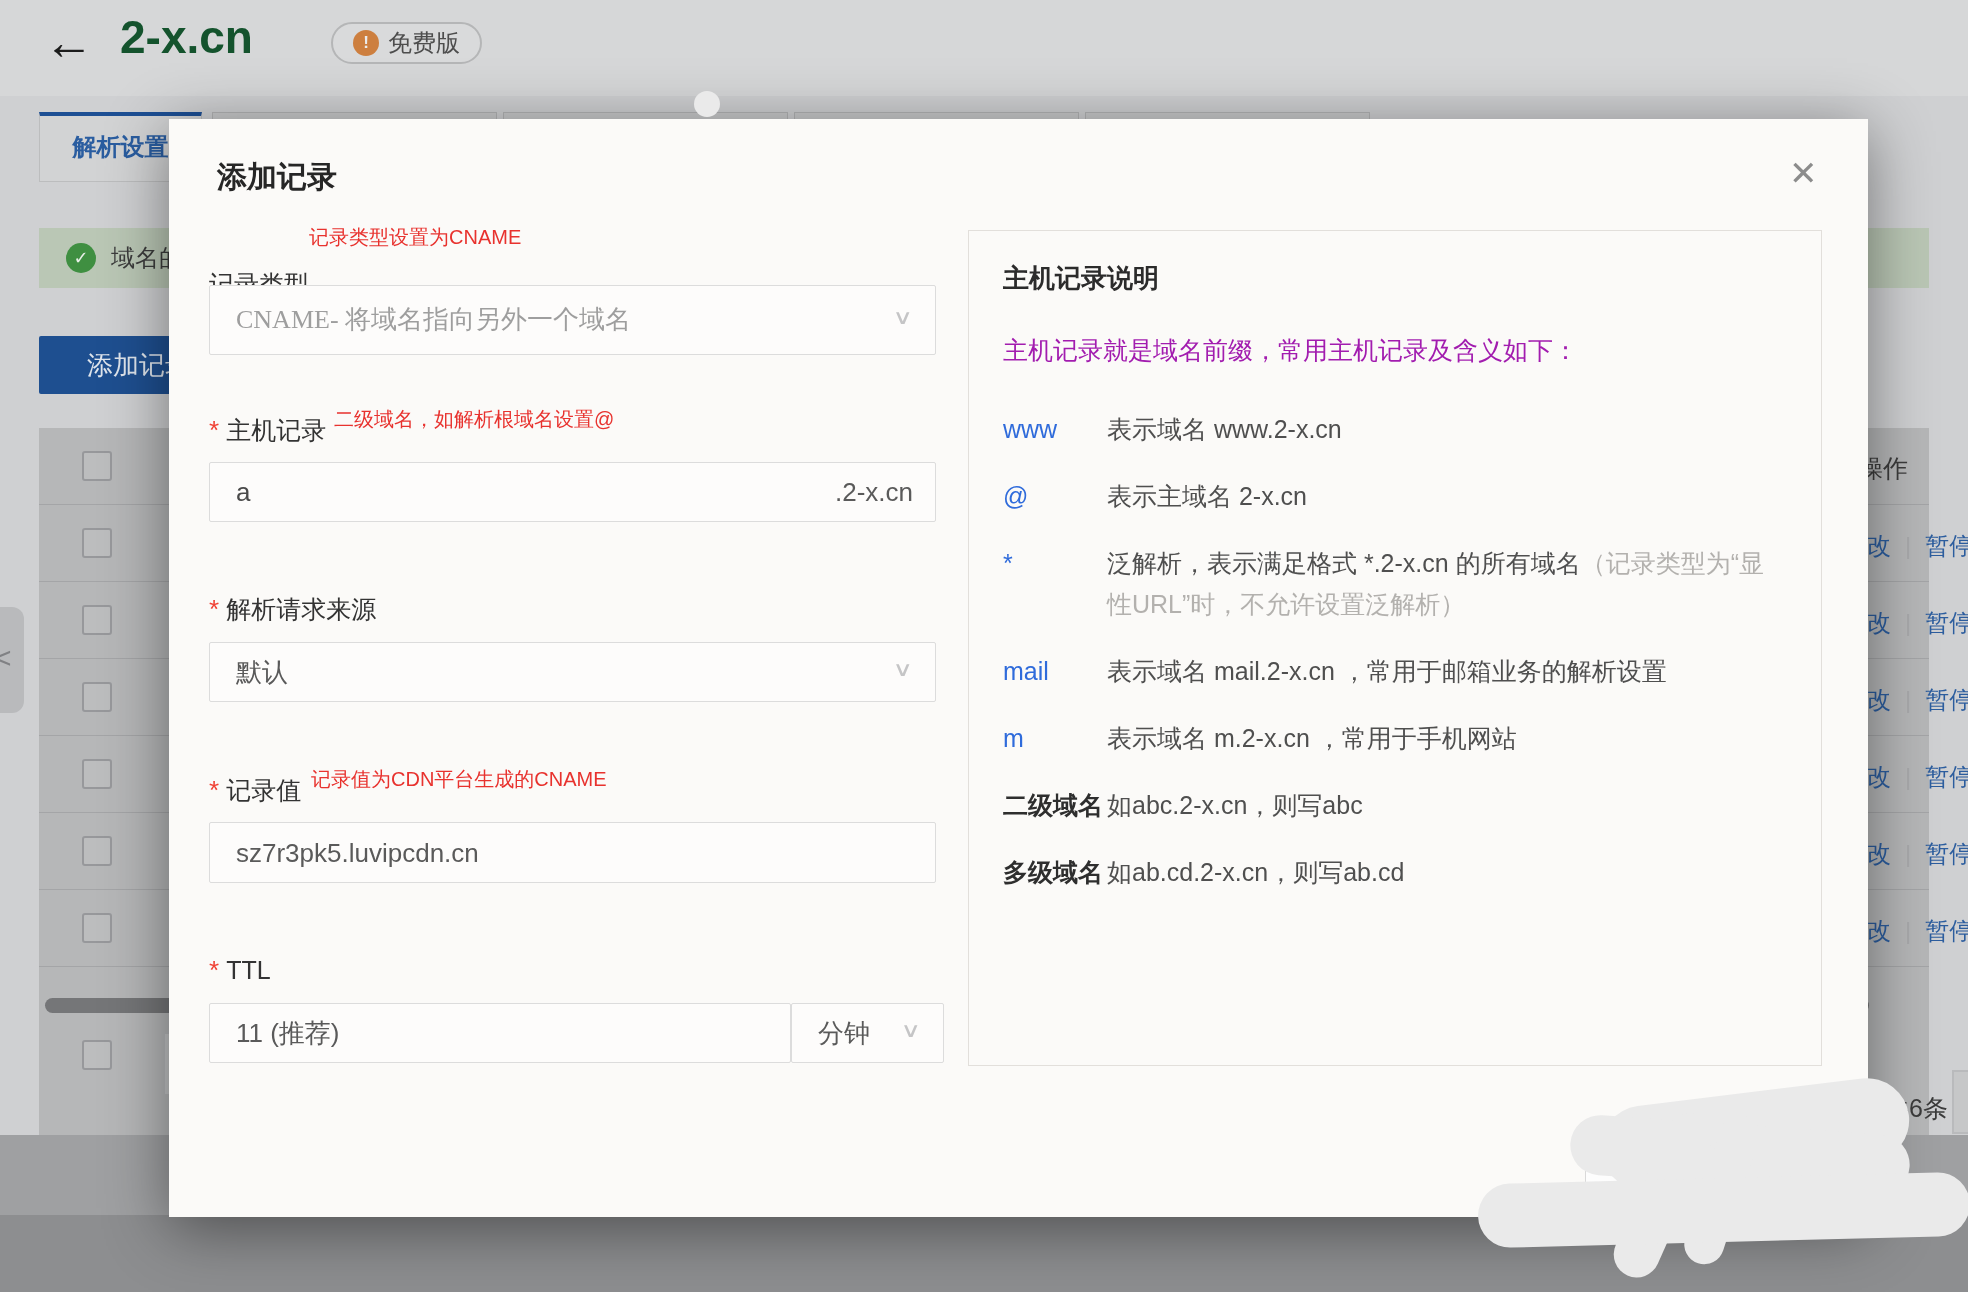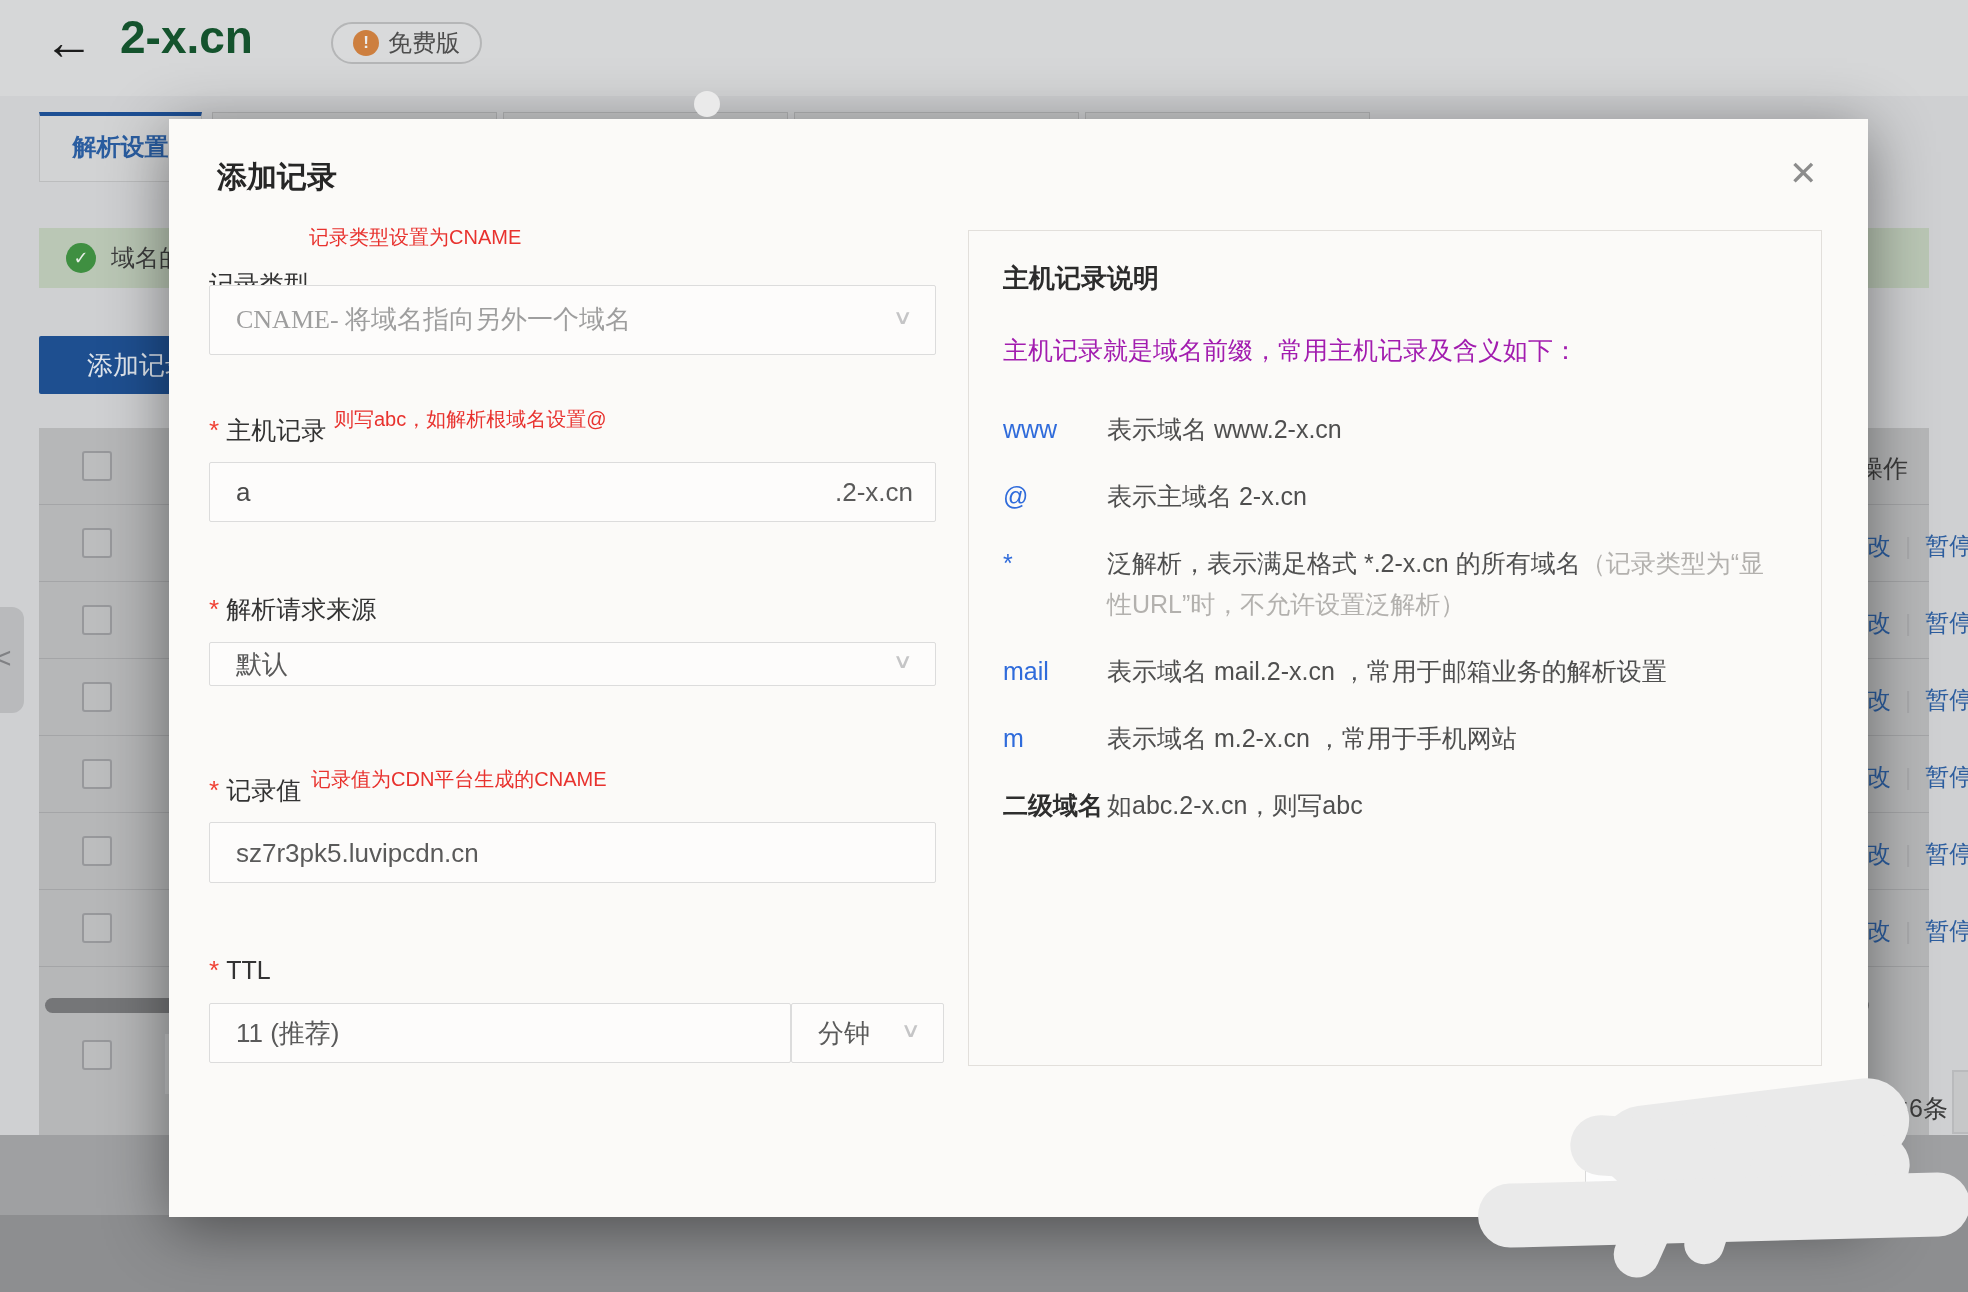--- a/index.html
+++ b/index.html
@@ -160,28 +160,28 @@
     <div class="m-close">✕</div>
 
     <div class="f-label" style="top:113px;margin-top:36px;"><span>记录类型</span></div>
     <div class="annot" style="left:140px; top:105px;">记录类型设置为CNAME</div>
     <div class="inp sel" style="top:166px; height:70px;font-family:Liberation Serif, serif;">
       <span class="ph">CNAME- 将域名指向另外一个域名</span>
       <span class="chev">∨</span>
     </div>
 
     <div class="f-label" style="top:295px;"><span class="req">*</span><span>主机记录</span></div>
-    <div class="annot" style="left:165px; top:287px;">则写abc，如解析根域名设置@</div>
+    <div class="annot" style="left:165px; top:287px;">二级域名，如解析根域名设置@</div>
     <div class="inp" style="top:343px; height:60px;">
       <span class="val">a</span>
       <span class="suffix">.2-x.cn</span>
     </div>
 
     <div class="f-label" style="top:474px;"><span class="req">*</span><span>解析请求来源</span></div>
-    <div class="inp sel" style="top:523px; height:44px;">
+    <div class="inp sel" style="top:523px; height:60px;">
       <span class="val2">默认</span>
       <span class="chev">∨</span>
     </div>
 
     <div class="f-label" style="top:655px;"><span class="req">*</span><span>记录值</span></div>
     <div class="annot" style="left:142px; top:647px;">记录值为CDN平台生成的CNAME</div>
     <div class="inp" style="top:703px; height:61px;">
       <span class="val2">sz7r3pk5.luvipcdn.cn</span>
     </div>
 
@@ -213,20 +213,24 @@
         <span class="h-term term-blue">mail</span>
         <span class="h-desc">表示域名 mail.2-x.cn ，常用于邮箱业务的解析设置</span>
       </div>
       <div class="h-row">
         <span class="h-term term-blue">m</span>
         <span class="h-desc">表示域名 m.2-x.cn ，常用于手机网站</span>
       </div>
       <div class="h-row">
         <span class="h-term term-dark">二级域名</span>
         <span class="h-desc">如abc.2-x.cn，则写abc</span>
+      </div>
+      <div class="h-row">
+        <span class="h-term term-dark">多级域名</span>
+        <span class="h-desc">如ab.cd.2-x.cn，则写ab.cd</span>
       </div>
     </div>
 
     <div class="btn-cancel">取消</div>
     <div class="btn-ok">确定</div>
   </div>
 
   <div class="scrib dot"></div>
   <div class="scrib s1"></div>
   <div class="scrib s2"></div>

